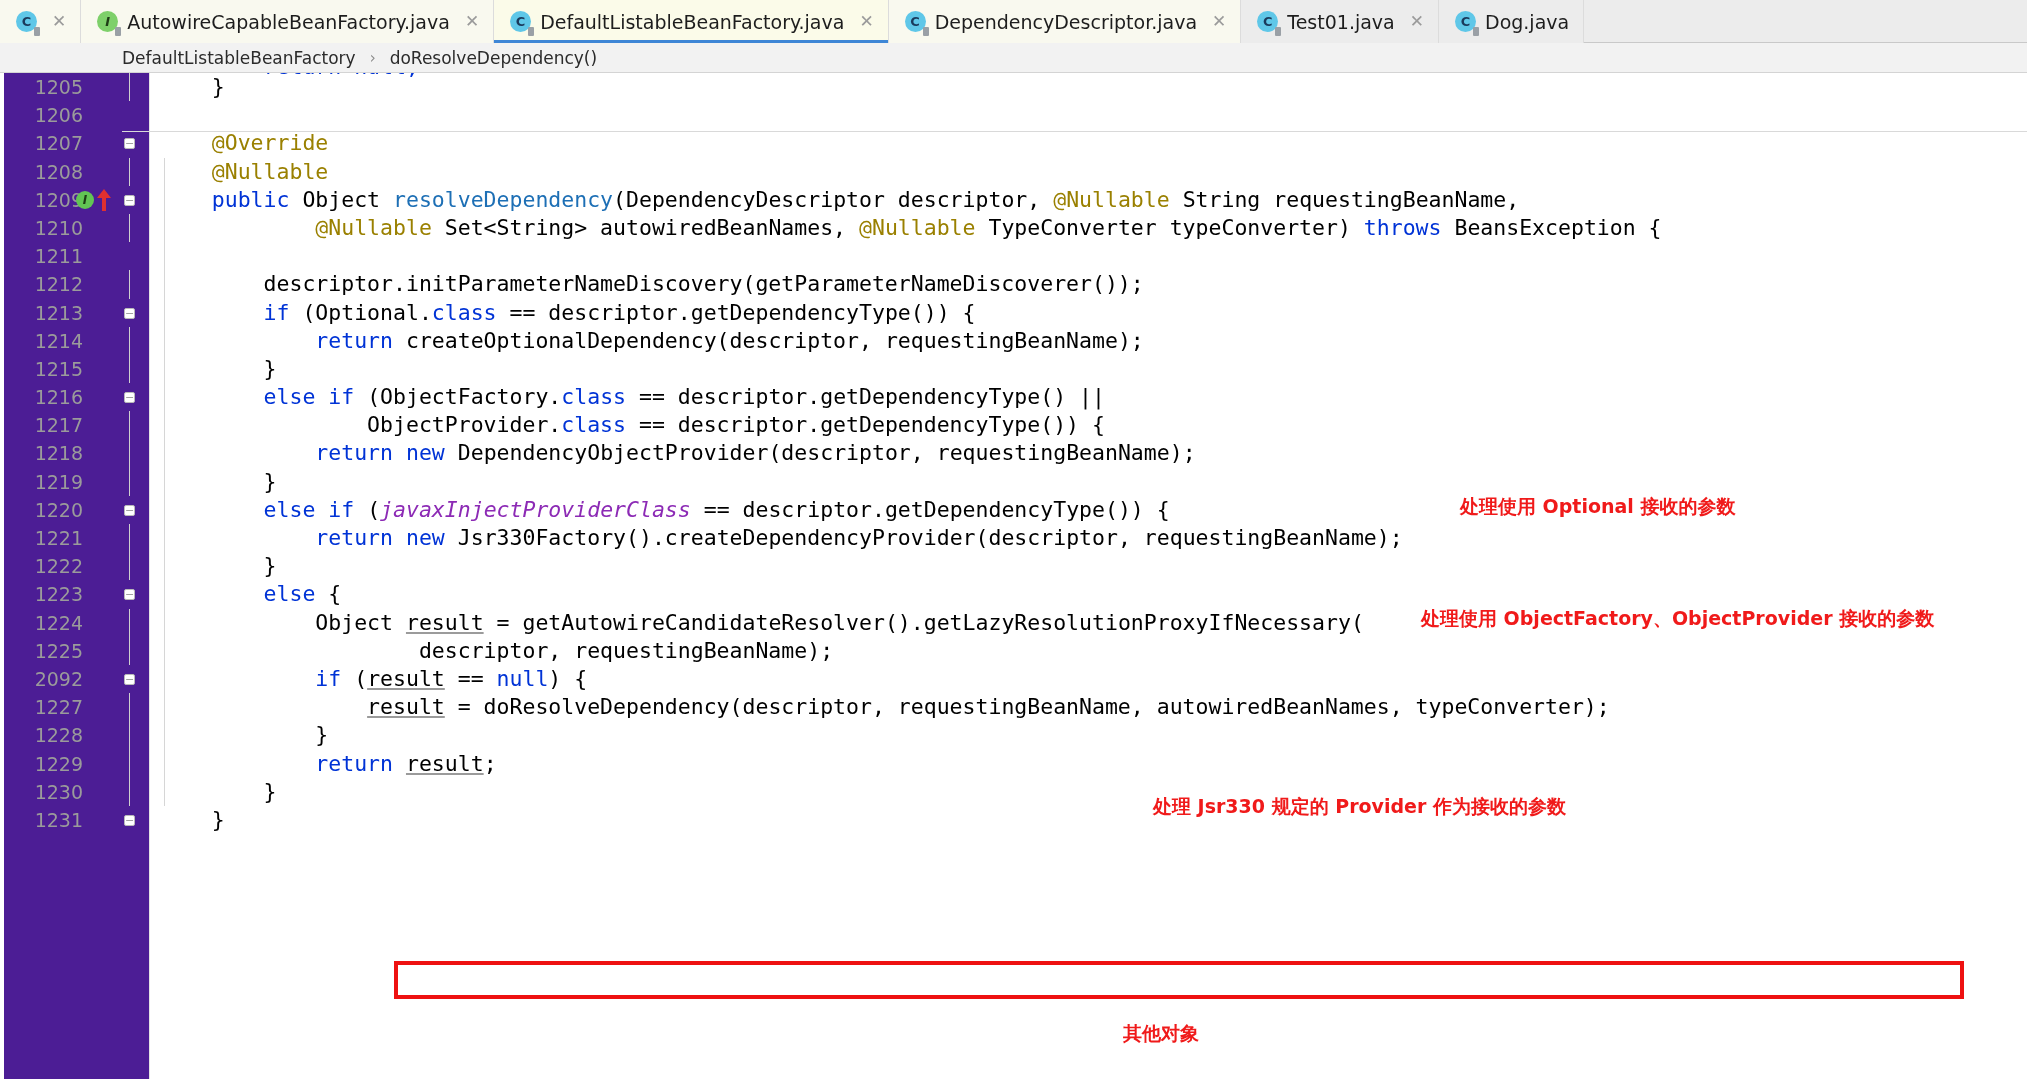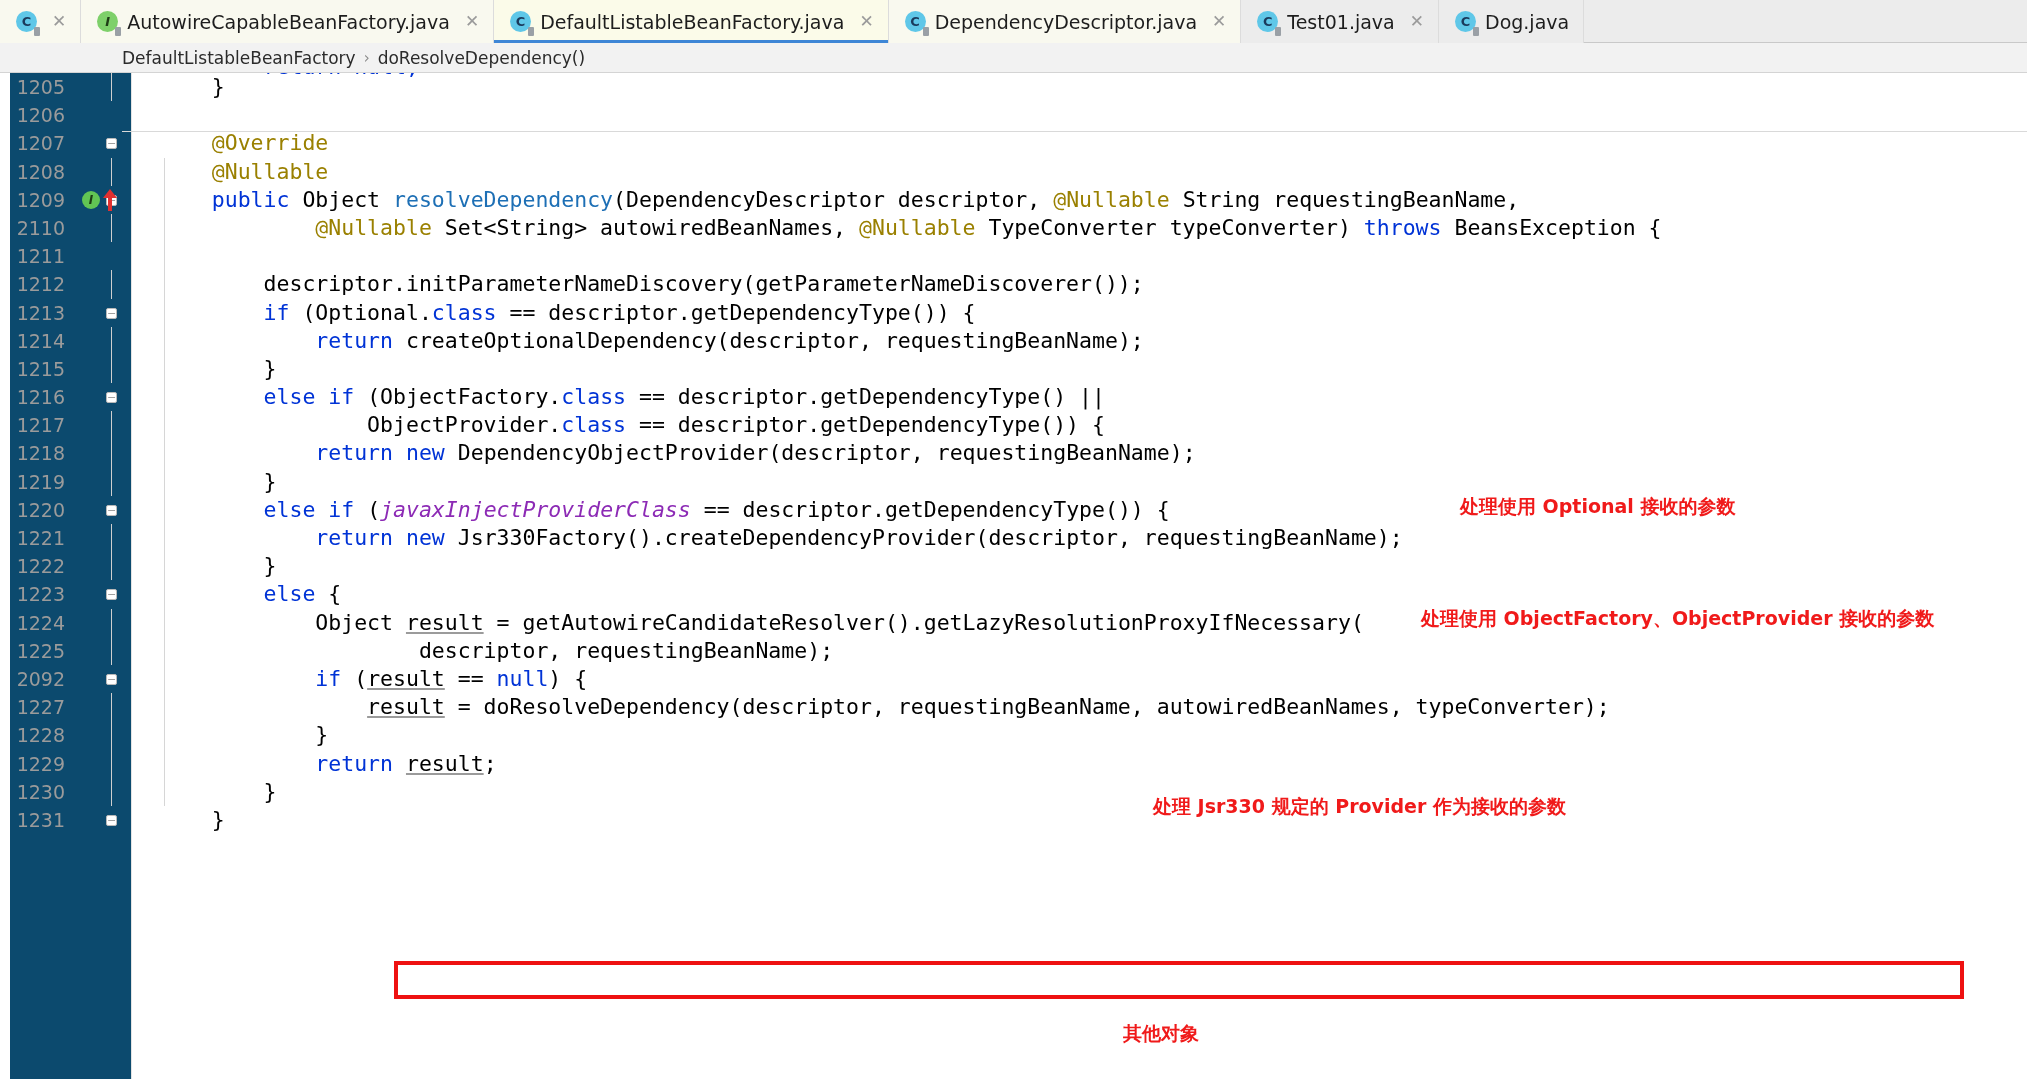--- a/index.html
+++ b/index.html
@@ -77,36 +77,36 @@
   
   #breadcrumb {
     height: 30px;
     background: #f2f2f2;
     border-bottom: 1px solid #d4d4d4;
     display: flex;
     align-items: center;
     padding-left: 122px;
     font-size: 17px;
     color: #2b2b2b;
-    gap: 8px;
+    gap: 14px;
   }
   #breadcrumb .sep { color: #8a8a8a; font-size: 15px; }
 
   
   #editor {
     position: relative;
     height: 1006px;
     background: #ffffff;
     overflow: hidden;
   }
   #gutter {
     position: absolute;
-    left: 10px; top: 0; bottom: 0;
-    width: 122px;
-    background: #0c4a6e;
+    left: 4px; top: 0; bottom: 0;
+    width: 146px;
+    background: #4c1d95;
     border-right: 1px solid #e3e3e3;
   }
   .lnrow {
     height: 28.2px;
     position: relative;
   }
   .ln {
     position: absolute;
     right: 66px;
     top: 0;
@@ -273,21 +273,21 @@
         <div class="ln">1209</div>
         <div class="fold">−</div>
         <div class="gutter-marks">
           <div class="impl-dot">I</div>
           <div class="up-arrow"><svg width="16" height="24" viewBox="0 0 16 24">
               <polygon points="8,1 15,10 10,10 10,23 6,23 6,10 1,10" fill="#e03030"></polygon>
             </svg></div>
         </div>
       </div>
       <div class="lnrow">
-        <div class="ln">2110</div>
+        <div class="ln">1210</div>
         <div class="foldline"></div>
       </div>
       <div class="lnrow">
         <div class="ln">1211</div>
       </div>
       <div class="lnrow">
         <div class="ln">1212</div>
         <div class="foldline"></div>
       </div>
       <div class="lnrow">

